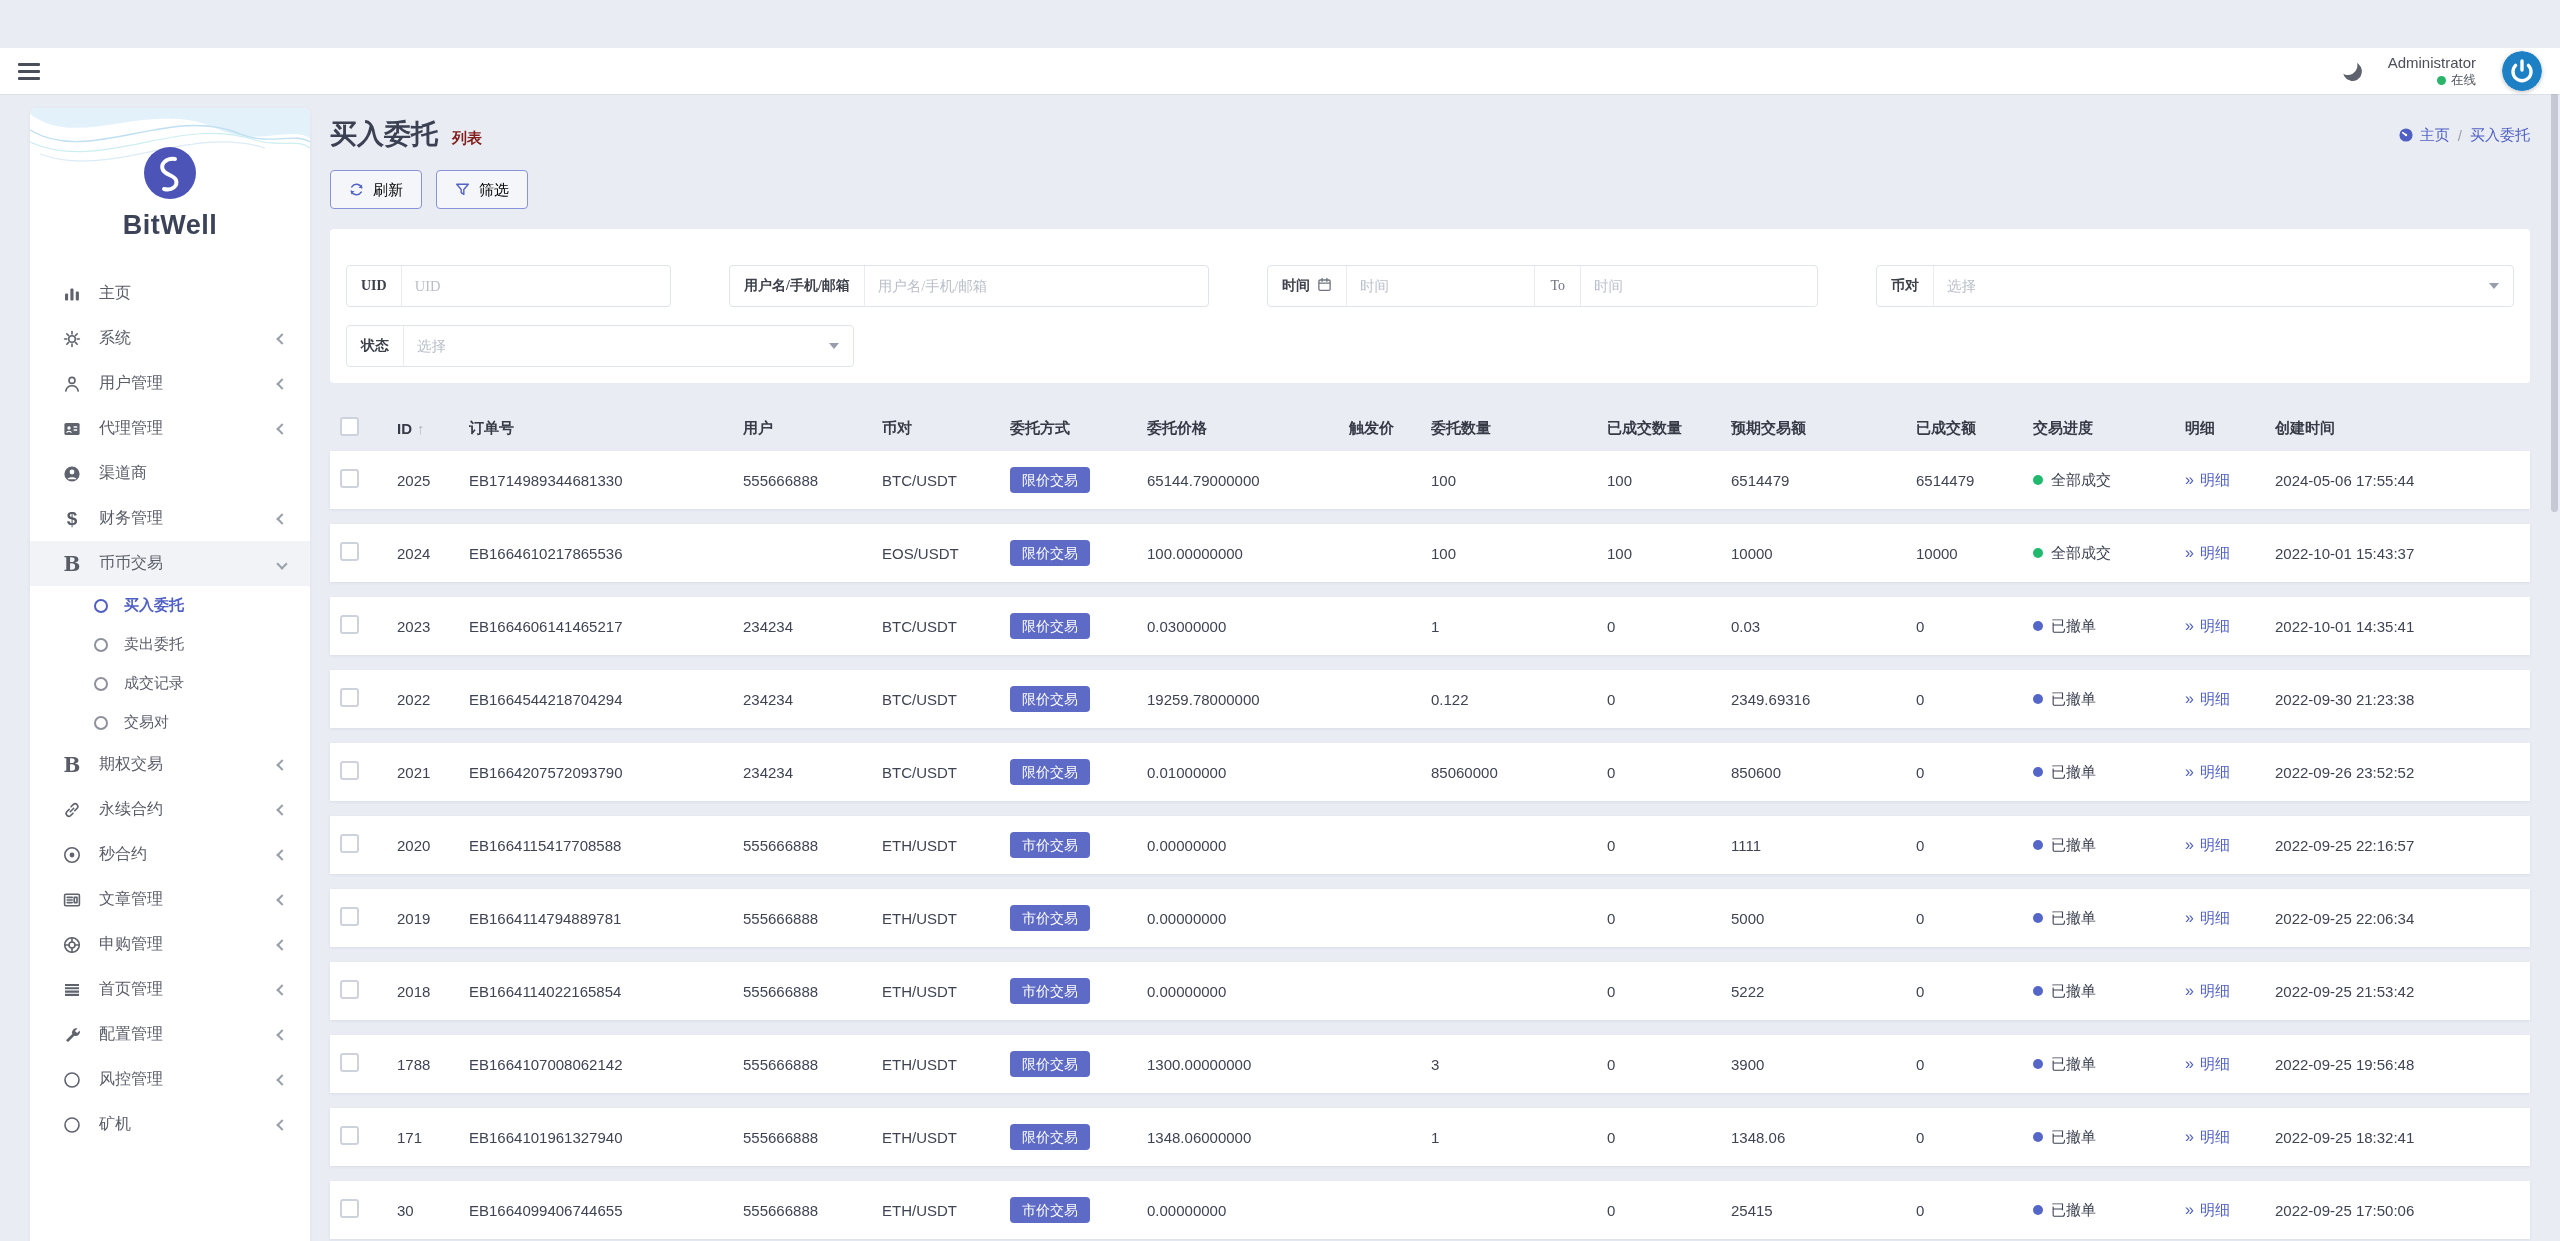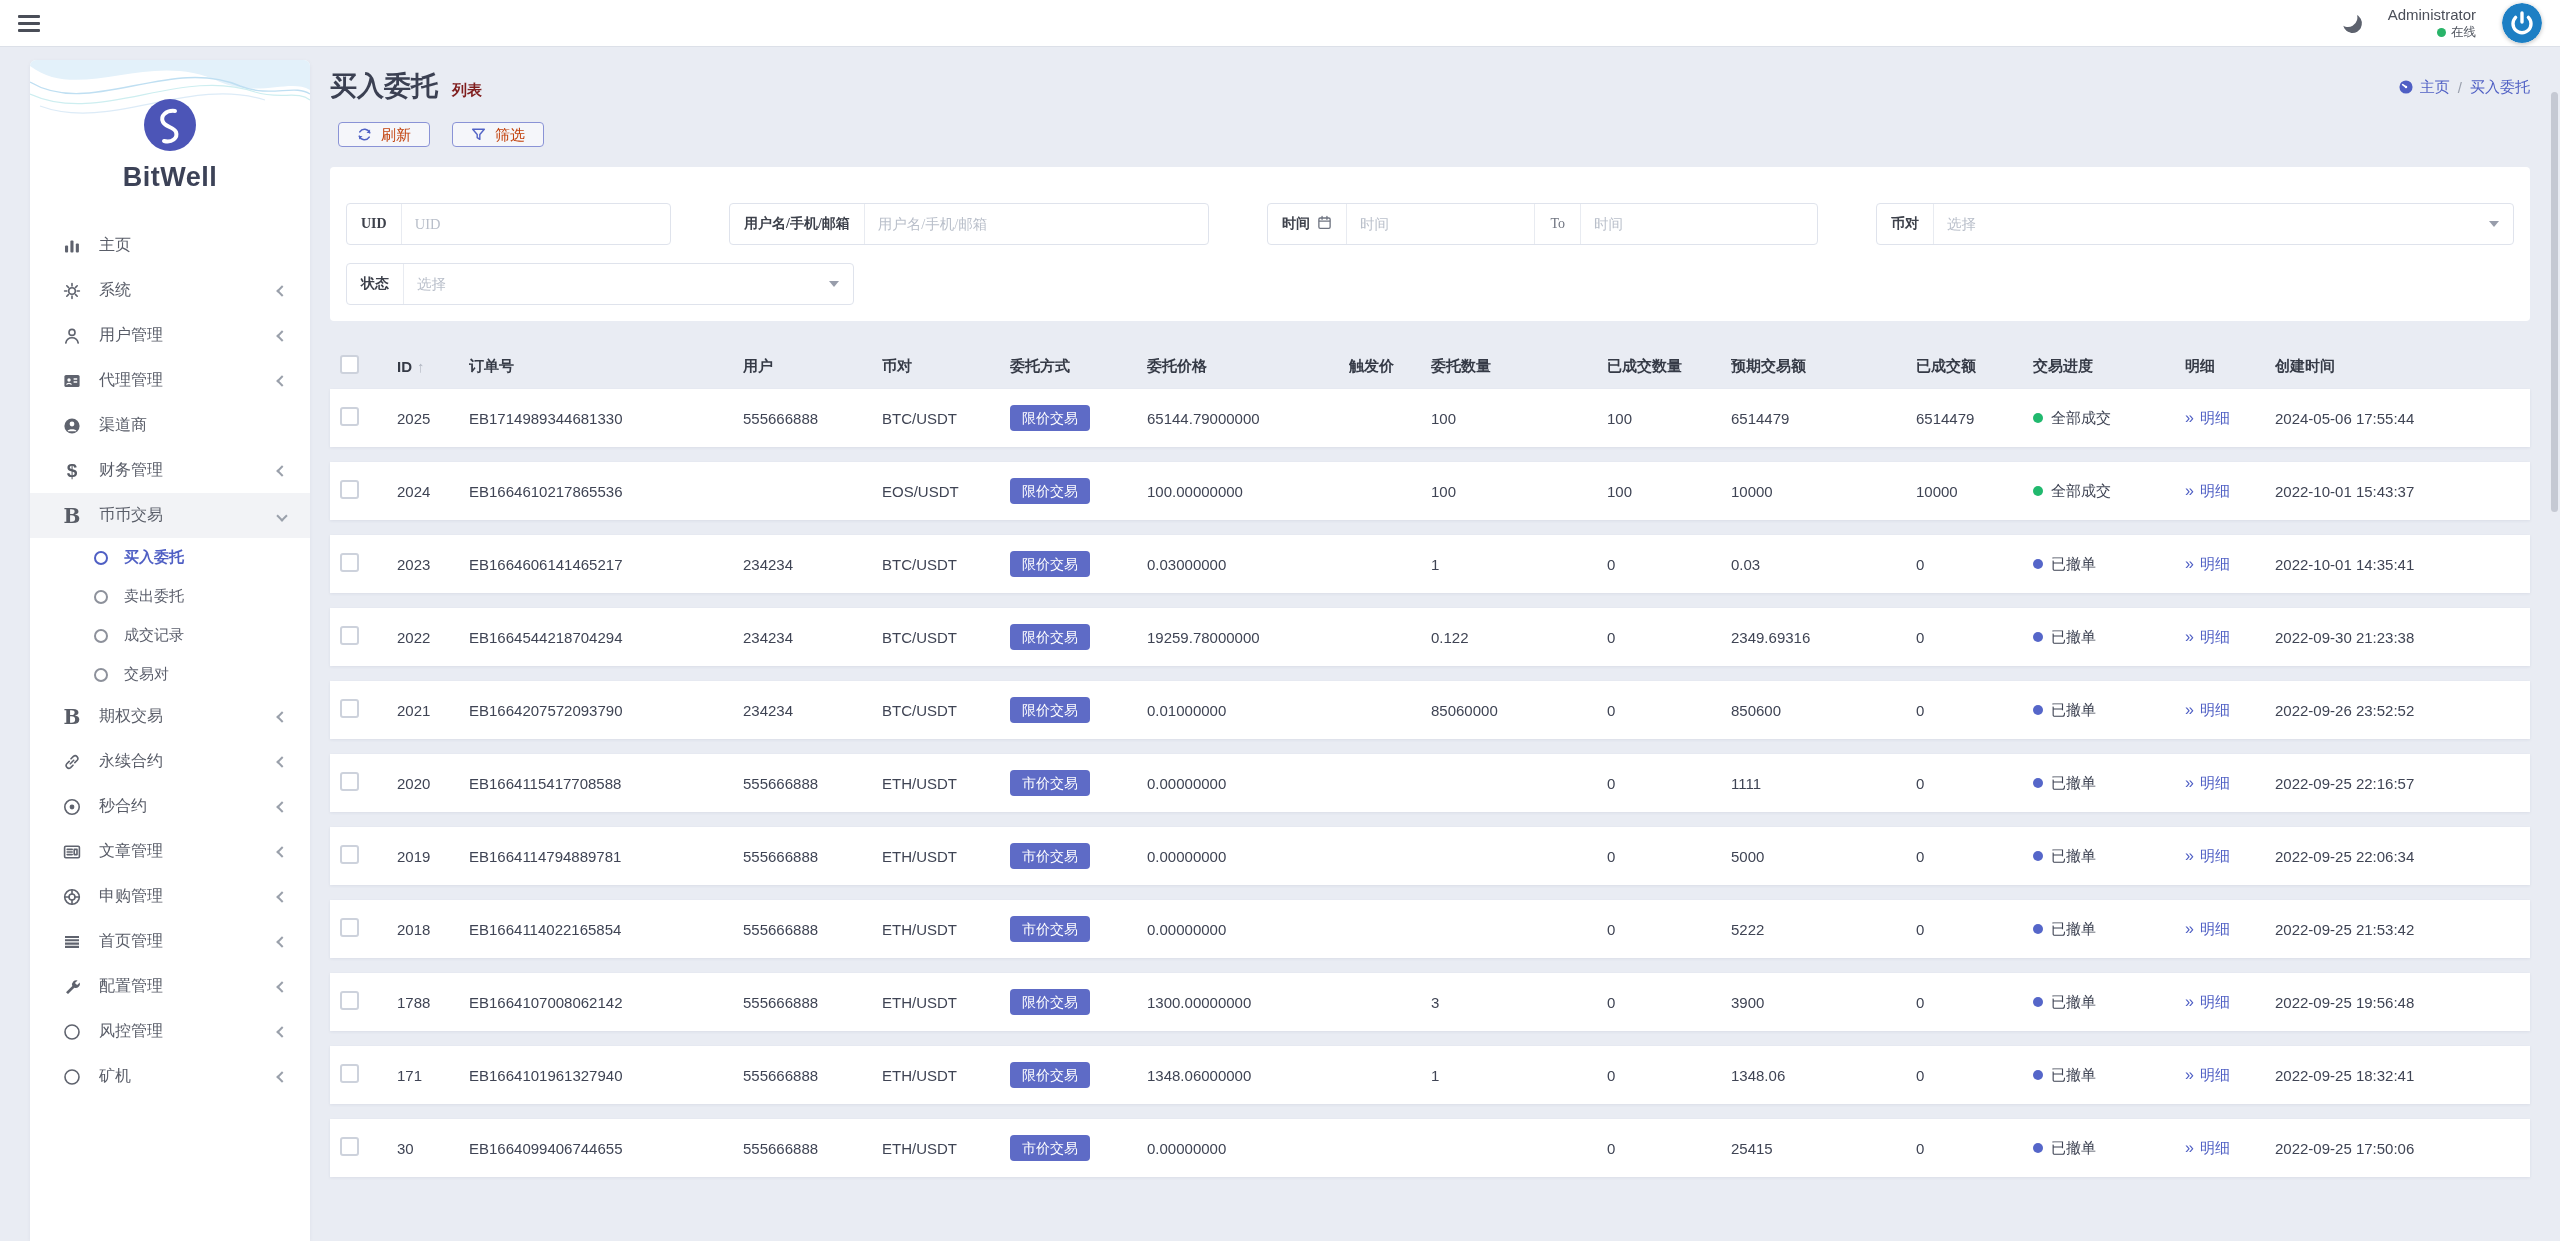--- a/index.html
+++ b/index.html
@@ -1,20 +1,20 @@
 <!DOCTYPE html>
 <html><head>
 <meta charset="utf-8">
 <style>
   * { margin:0; padding:0; box-sizing:border-box; }
   html,body { width:2560px; height:1241px; overflow:hidden; }
   body { font-family:"Liberation Sans","DejaVu Sans",sans-serif; background:#e9ecf3; color:#3f4454; position:relative; }
 
   
-  .navbar { height:46px; background:#fff; display:flex; align-items:center; padding:0 18px; box-shadow:0 1px 0 rgba(20,30,60,.06); position:relative; z-index:5; }
+  .navbar { height:46px; background:#fff; display:flex; align-items:center; padding:0 18px; box-shadow:0 1px 0 rgba(20,30,60,.06); position:relative; z-index:5;margin-top:48px; }
   .burger { width:22px; cursor:pointer; display:flex; flex-direction:column; gap:4px; }
   .burger i { display:block; height:3px; background:#4a4e58; border-radius:1px; }
   .nav-right { margin-left:auto; display:flex; align-items:center; gap:26px; }
   .moon { width:19px; height:19px; border-radius:50%; box-shadow:inset -6px -4.5px 0 0 #5d626e; transform:rotate(15deg); cursor:pointer; }
   .user-meta { text-align:right; line-height:1.25; }
   .user-name { font-size:15px; color:#4b4f59; }
   .user-status { font-size:12.5px; color:#50555f; display:flex; align-items:center; justify-content:flex-end; gap:5px; }
   .dot-online { width:9px; height:9px; border-radius:50%; background:#29b469; display:inline-block; }
   .avatar { width:40px; height:40px; border-radius:50%; overflow:hidden; cursor:pointer; box-shadow:0 1px 4px rgba(0,0,0,.25); }
 
@@ -46,21 +46,21 @@
   .main { flex:1 1 auto; min-width:0; }
   .page-head { display:flex; align-items:baseline; padding-top:8px; }
   .page-title { font-size:27px; font-weight:bold; color:#3b4052; }
   .page-subtitle { font-size:15px; color:#7f1d1d; margin-left:14px;font-weight:bold; }
   .breadcrumb { margin-left:auto; font-size:15px; color:#4f5fc4; display:flex; align-items:center; gap:8px; }
   .breadcrumb .sep { color:#9aa0ad; }
   .crumb-link { color:#4f5fc4; cursor:pointer; display:flex; align-items:center; gap:6px; }
 
   .toolbar { margin-top:18px; display:flex; gap:14px; }
   .btn { display:inline-flex; align-items:center; gap:9px; font-size:15px; border-radius:4px; cursor:pointer; line-height:1; }
-  .btn-outline { border:1px solid #8a93d6; color:#c2410c; background:rgba(255,255,255,.55); padding:4px 18px;margin-left:8px; }
+  .btn-outline { border:1px solid #8a93d6; color:#000000; background:rgba(255,255,255,.55); padding:11px 18px; }
   .btn-outline svg { width:15px; height:15px; }
 
   .filter-card { margin-top:20px; background:#fff; border-radius:4px; padding:16px; }
   .btn-primary { background:#5866c5; color:#fff; padding:11px 17px; border:1px solid #5866c5; }
   .btn-primary svg { width:15px; height:15px; }
   .btn-reset { background:#fff; color:#4a4e5a; border:1px solid #e7eaf0; box-shadow:0 1px 3px rgba(0,0,0,.1); padding:11px 17px; }
   .btn-reset svg { width:15px; height:15px; }
   .frow { display:flex; gap:58px; margin-top:20px;font-family:Liberation Serif, serif; }
   .frow2 { margin-top:18px; }
   .field { display:flex; align-items:stretch; height:42px; border:1px solid #dfe3ec; border-radius:4px; background:#fff; overflow:hidden; }

